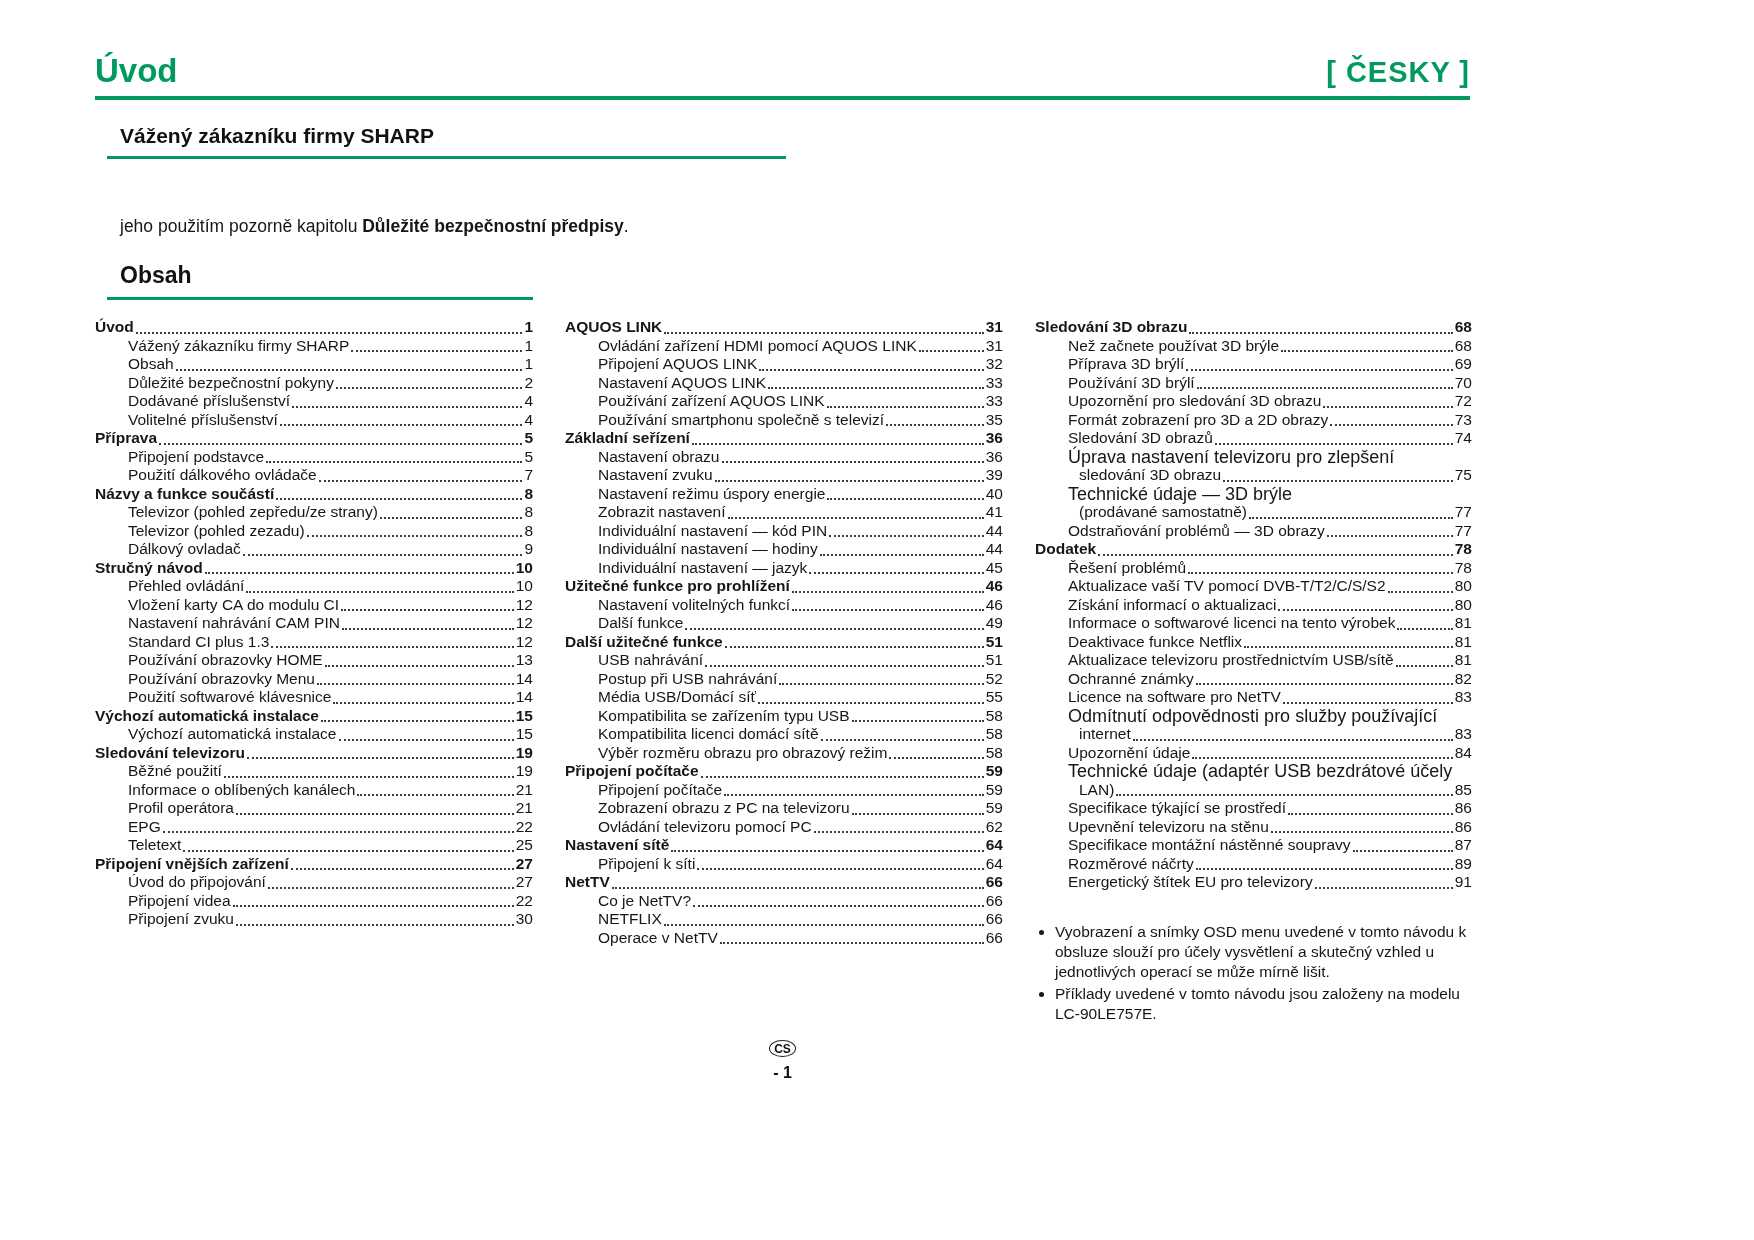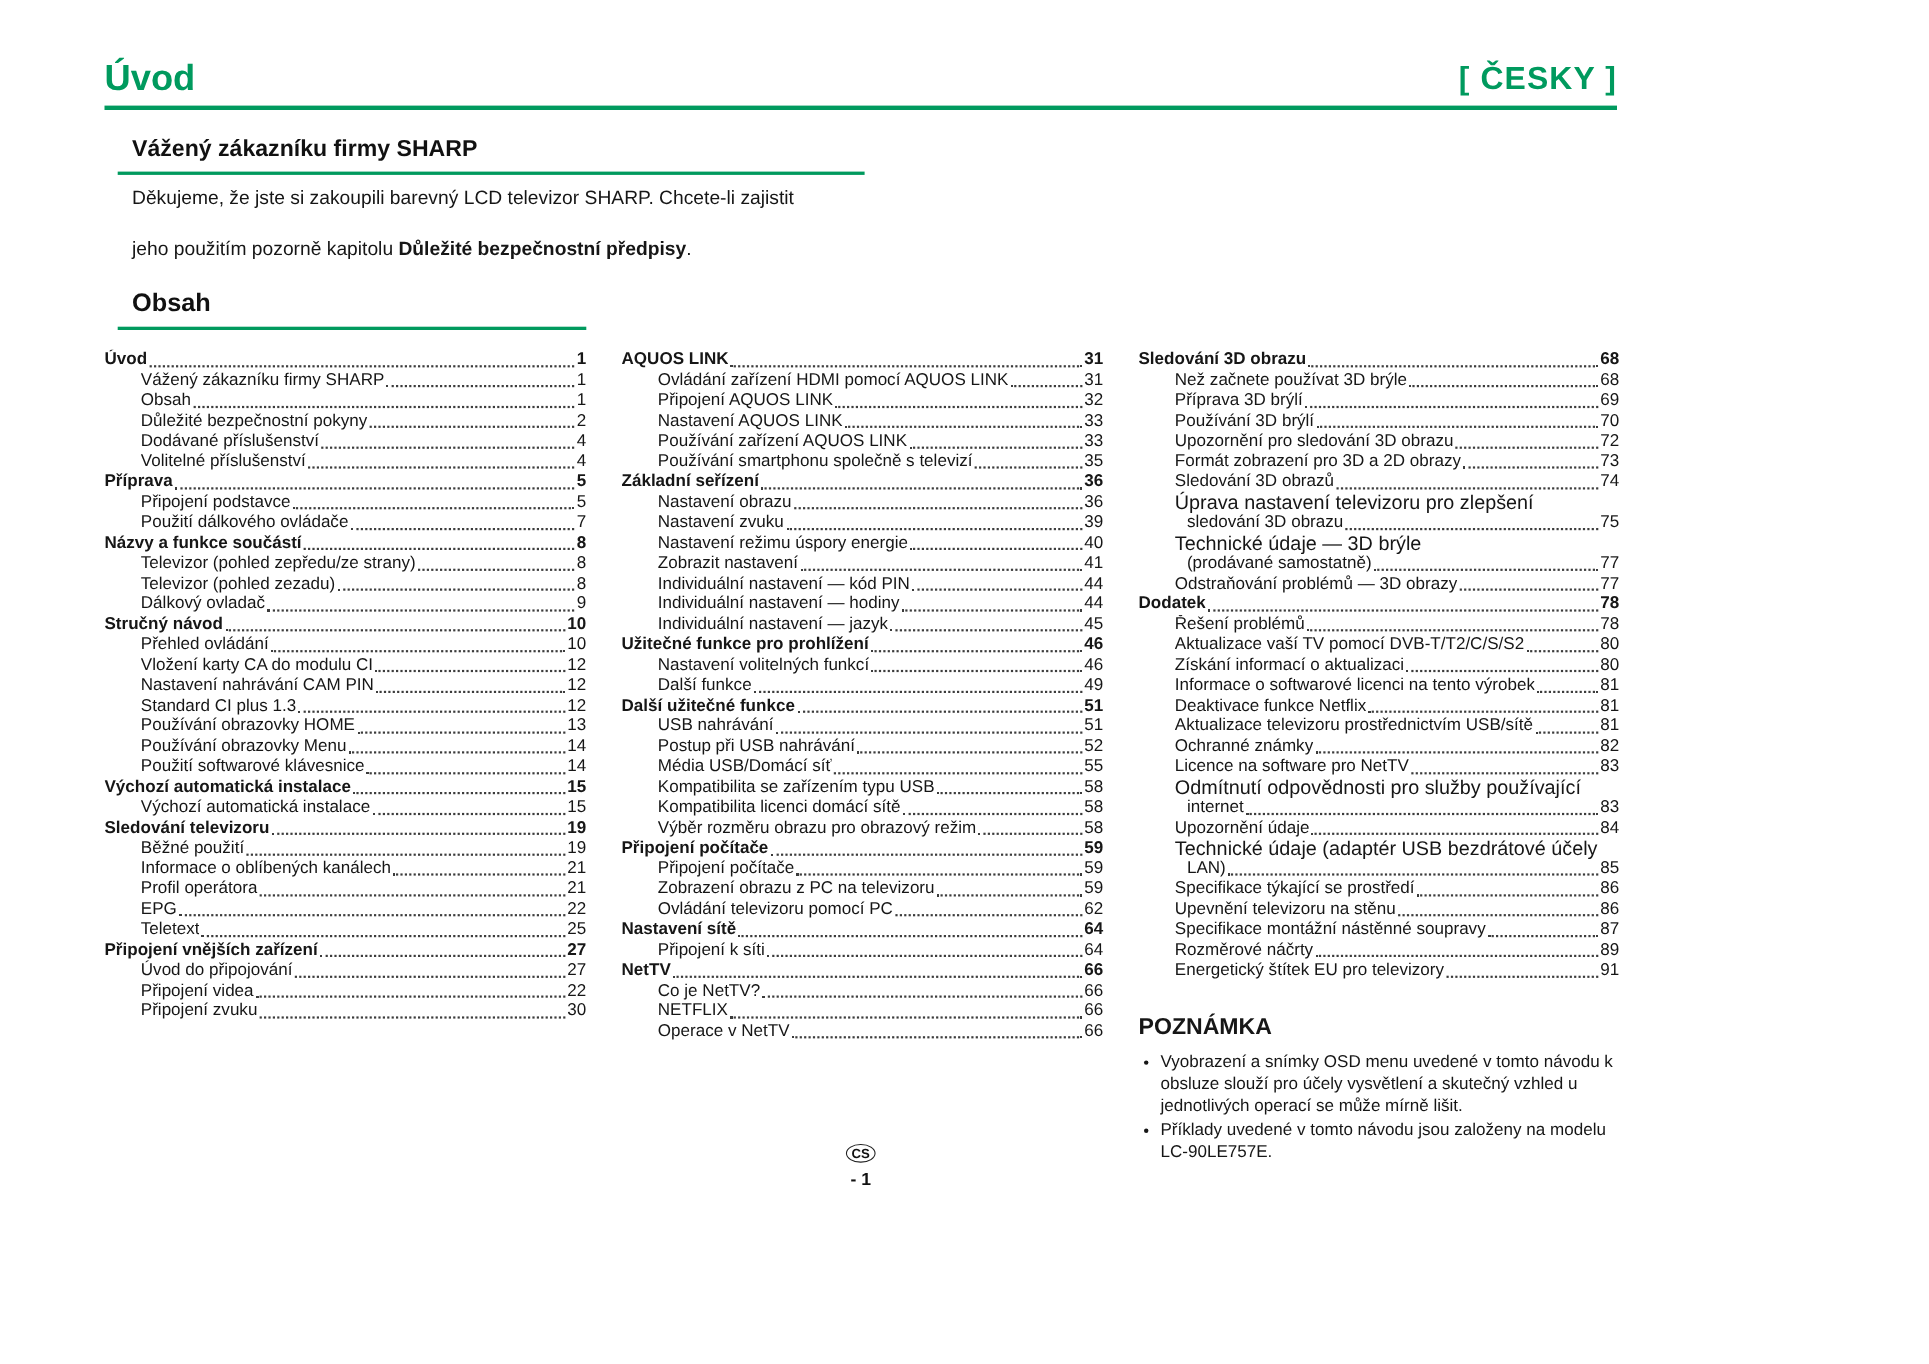--- a/index.html
+++ b/index.html
@@ -68,21 +68,21 @@
       <div class="header-row">
         <div class="title">Úvod</div>
         <div class="lang">[ ČESKY ]</div>
       </div>
       <div class="rule"></div>
     </div>
 
     <div class="intro">
       <div class="h2">Vážený zákazníku firmy SHARP</div>
       <div class="underline u-wide"></div>
-      <p class="body-text"><span>Děkujeme, že jste si zakoupili barevný LCD televizor SHARP. Chcete-li zajistit</span><br><br><span>jeho použitím pozorně kapitolu </span><strong>Důležité bezpečnostní předpisy</strong><span>.</span></p>
+      <p class="body-text"><br><br><span>jeho použitím pozorně kapitolu </span><strong>Důležité bezpečnostní předpisy</strong><span>.</span></p>
     </div>
 
     <div class="toc-head">
       <div class="h2 h2-lg">Obsah</div>
       <div class="underline u-narrow"></div>
     </div>
 
     <div class="toc">
       <div class="toc-col">
           <div class="toc-entry bold">
@@ -559,21 +559,20 @@
               <span class="dots"></span>
               <span class="pg">89</span>
             </div>
             <div class="toc-entry">
               <span class="tl">Energetický štítek EU pro televizory</span>
               <span class="dots"></span>
               <span class="pg">91</span>
             </div>
           </div>
         <div class="note">
-          <div class="note-h">POZNÁMKA</div>
           <ul class="note-list">
             <li>Vyobrazení a snímky OSD menu uvedené v tomto návodu k obsluze slouží pro účely vysvětlení a skutečný vzhled u jednotlivých operací se může mírně lišit.</li>
             <li>Příklady uvedené v tomto návodu jsou založeny na modelu LC-90LE757E.</li>
           </ul>
         </div>
       </div>
     </div>
 
   </div>
 

